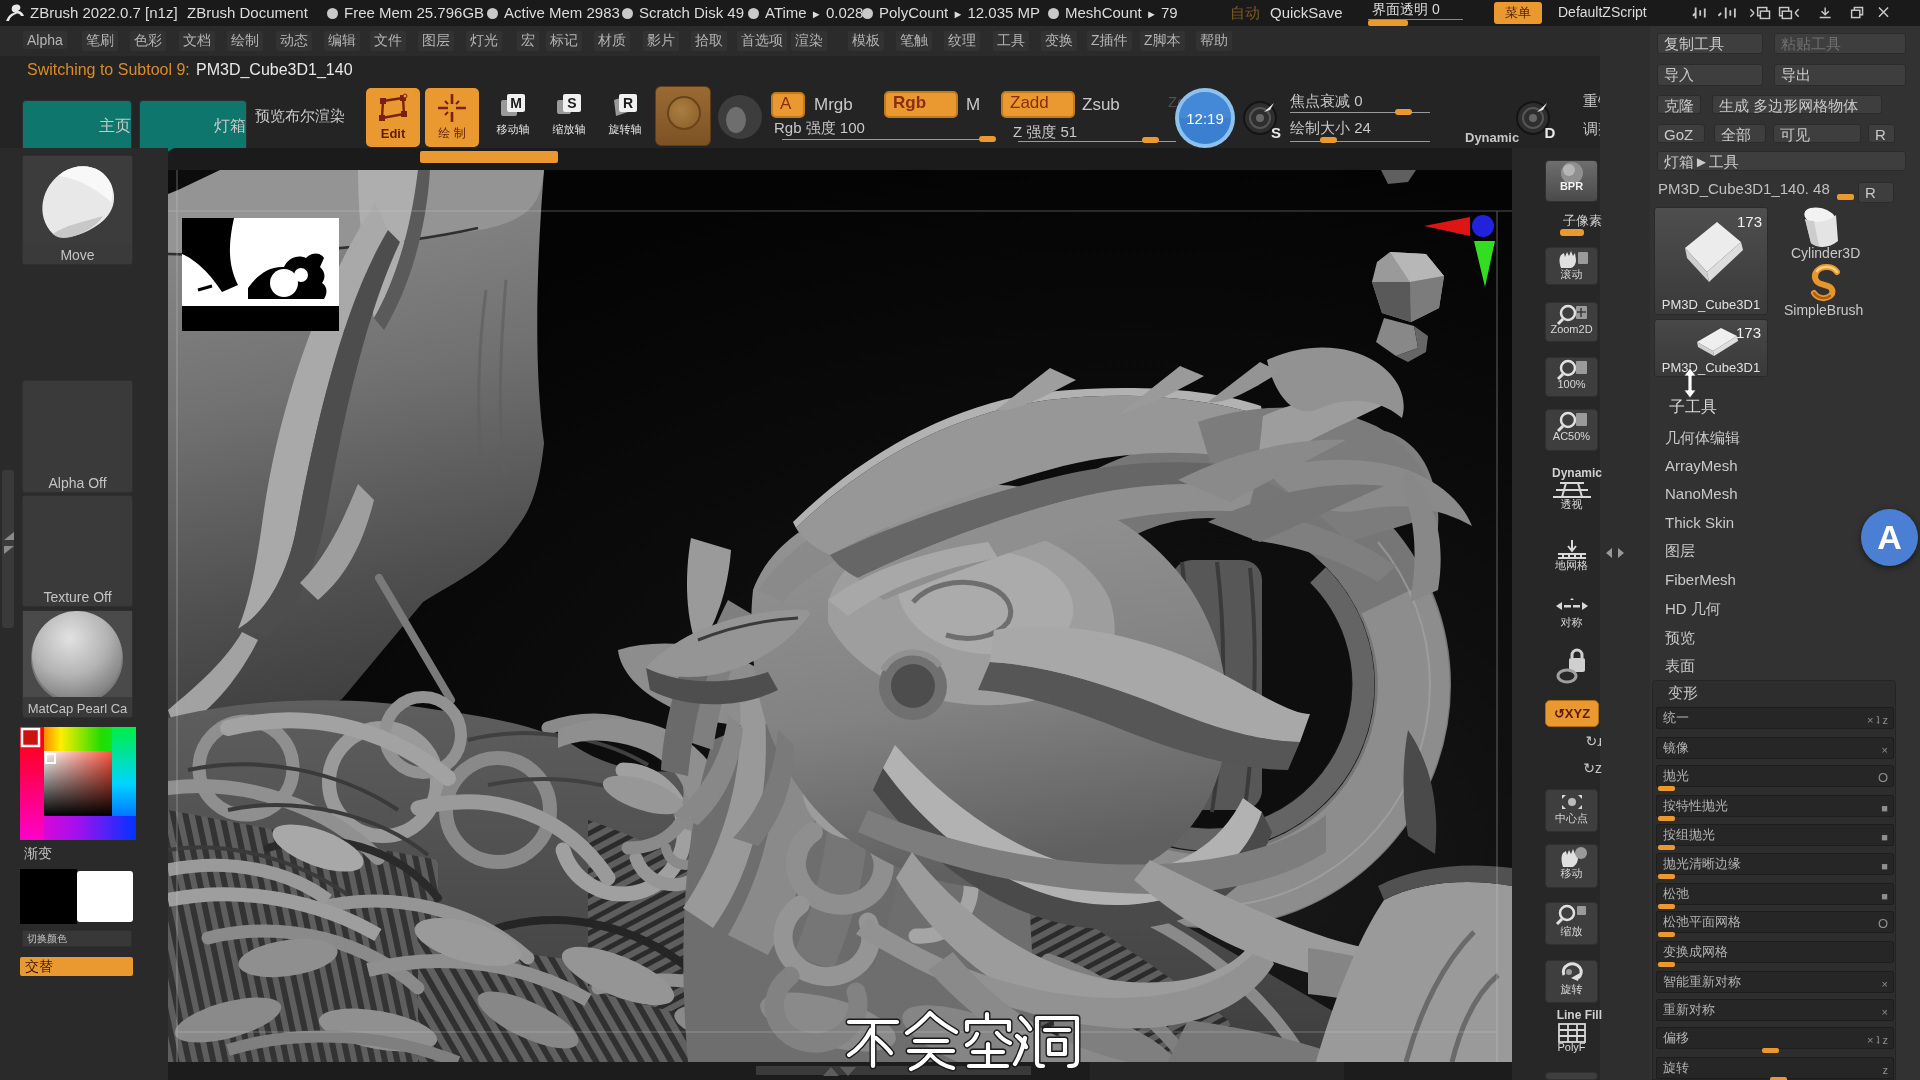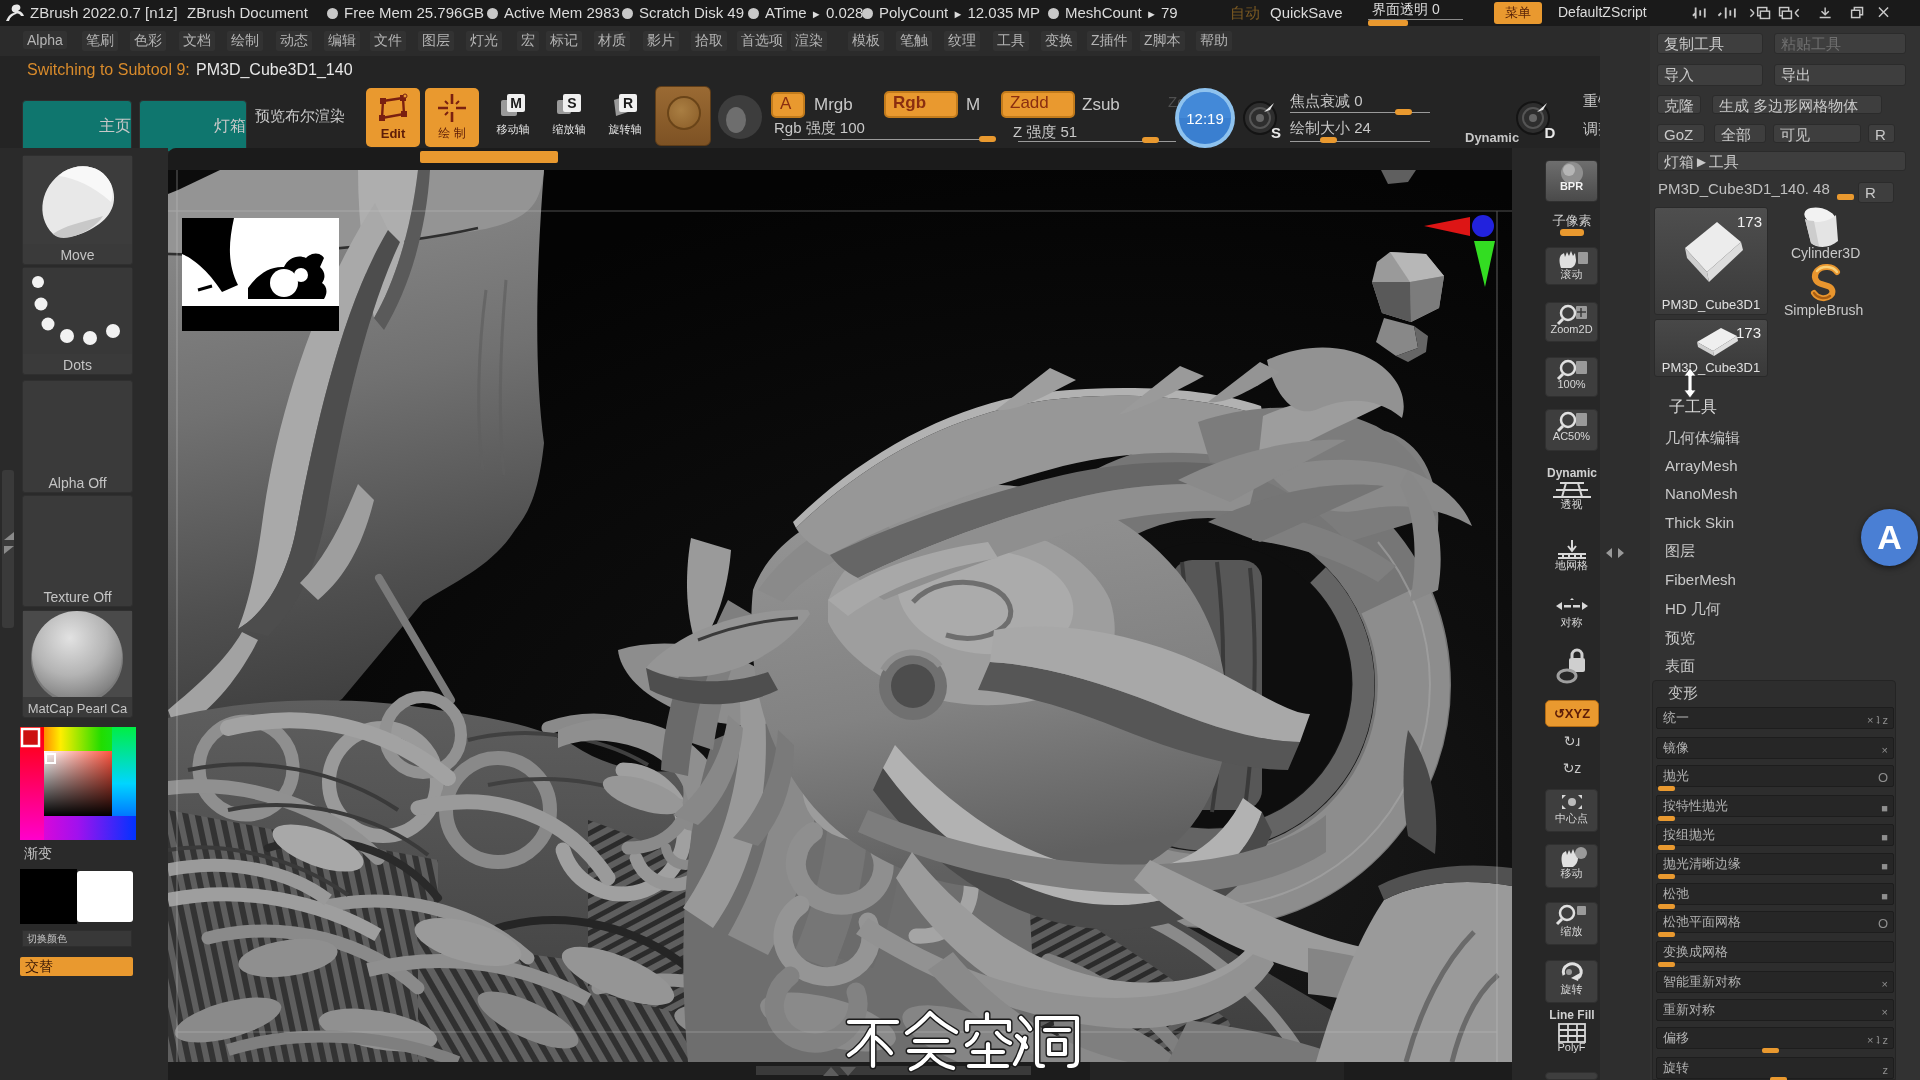--- a/index.html
+++ b/index.html
@@ -24,21 +24,21 @@
   .track{position:absolute;height:1px;background:#9a9a9a}
   .handle{position:absolute;width:17px;height:6px;background:#e9992f;border-radius:3px}
   
   #tabstrip{position:absolute;left:168px;top:148px;width:1344px;height:22px;background:#1b1b1b;border-top-left-radius:8px}
   
   #leftbar{position:absolute;left:0;top:148px;width:168px;height:932px;background:#2a2a2a}
   .ltile{position:absolute;left:22px;width:111px;background:#3a3a3a;border:1px solid #2f2f2f;border-radius:3px}
   .ltile .lab{position:absolute;left:0;bottom:1px;width:100%;text-align:center;color:#c4c4c4;font-size:14px}
   
   #iconstrip .ibtn{position:absolute;left:1545px;width:53px;background:#3e3e3e;border:1px solid #303030;border-radius:4px;color:#d8d8d8;font-size:11px;text-align:center}
-  .ilab{position:absolute;width:60px;left:1542px;text-align:center;color:#d0d0d0;font-size:11px}
+  .ilab{position:absolute;width:60px;left:1542px;text-align:right;color:#d0d0d0;font-size:11px}
   
   #rightpanel{position:absolute;left:1650px;top:26px;width:270px;height:1054px;background:#323232}
   .pbtn{position:absolute;background:#3e3e3e;border:1px solid #2b2b2b;border-radius:3px;color:#c9c9c9;font-size:15px;line-height:18px;padding:1px 6px;white-space:nowrap;overflow:hidden}
   .pitem{position:absolute;left:1665px;color:#c9c9c9;font-size:15px;white-space:nowrap}
   .srow{position:absolute;left:1656px;width:238px;height:22px;background:#262626;border:1px solid #1d1d1d;border-radius:2px;color:#b2b2b2;font-size:13px;line-height:20px;padding-left:6px;white-space:nowrap}
   .srow .ric{position:absolute;right:5px;top:2px;color:#8f8f8f;font-size:11px}
   .shandle{position:absolute;width:17px;height:5px;background:#e9992f;border-radius:2px}
 </style></head>
 <body>
 <div id="app">
@@ -239,34 +239,20 @@
     </svg>
 
 <div class="ltile" style="top:155px;height:110px">
   <svg width="109" height="88" viewBox="0 0 109 88">
         <rect width="109" height="88" fill="#3c3c3c"></rect>
         <path d="M30 78 C12 60 18 30 40 16 C58 5 80 10 88 28 C96 46 88 62 70 72 C56 80 42 84 30 78 Z" fill="#e8e8e8"></path>
         <path d="M40 16 C58 5 80 10 88 28 C90 34 90 40 88 46 C70 30 52 22 36 20 Z" fill="#f8f8f8"></path>
         <path d="M30 78 C40 70 60 66 80 60 C74 70 60 78 48 81 C40 83 34 82 30 78 Z" fill="#c8c8c8"></path>
       </svg>
   <div class="lab">Move</div>
-</div>
-<div class="ltile" style="top:267px;height:108px">
-  <svg width="109" height="86" viewBox="0 0 109 86">
-        <rect width="109" height="86" fill="#383838"></rect>
-        <g fill="#f2f2f2">
-          <circle cx="15" cy="14" r="6"></circle>
-          <circle cx="18" cy="36" r="6.5"></circle>
-          <circle cx="25" cy="56" r="6.5"></circle>
-          <circle cx="44" cy="68" r="7"></circle>
-          <circle cx="67" cy="70" r="7"></circle>
-          <circle cx="90" cy="63" r="7"></circle>
-        </g>
-      </svg>
-  <div class="lab">Dots</div>
 </div>
 <div class="ltile" style="top:380px;height:113px">
       <div class="lab">Alpha Off</div>
     </div>
 <div class="ltile" style="top:610px;height:108px">
   <svg width="109" height="86" viewBox="0 0 109 86">
         <rect width="109" height="86" fill="#4a4a4a"></rect>
         <circle cx="54" cy="47" r="46" fill="#7a7a7a"></circle>
         <circle cx="54" cy="45" r="45" fill="url(#mc)"></circle>
         <defs>

